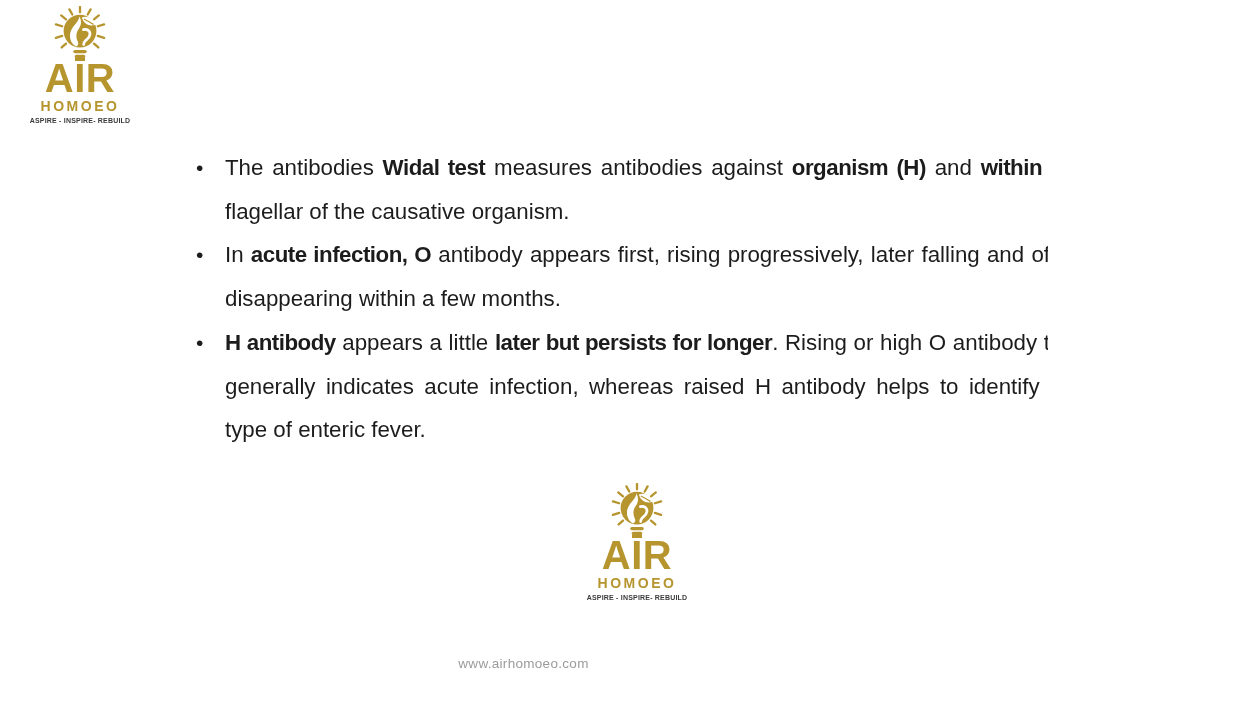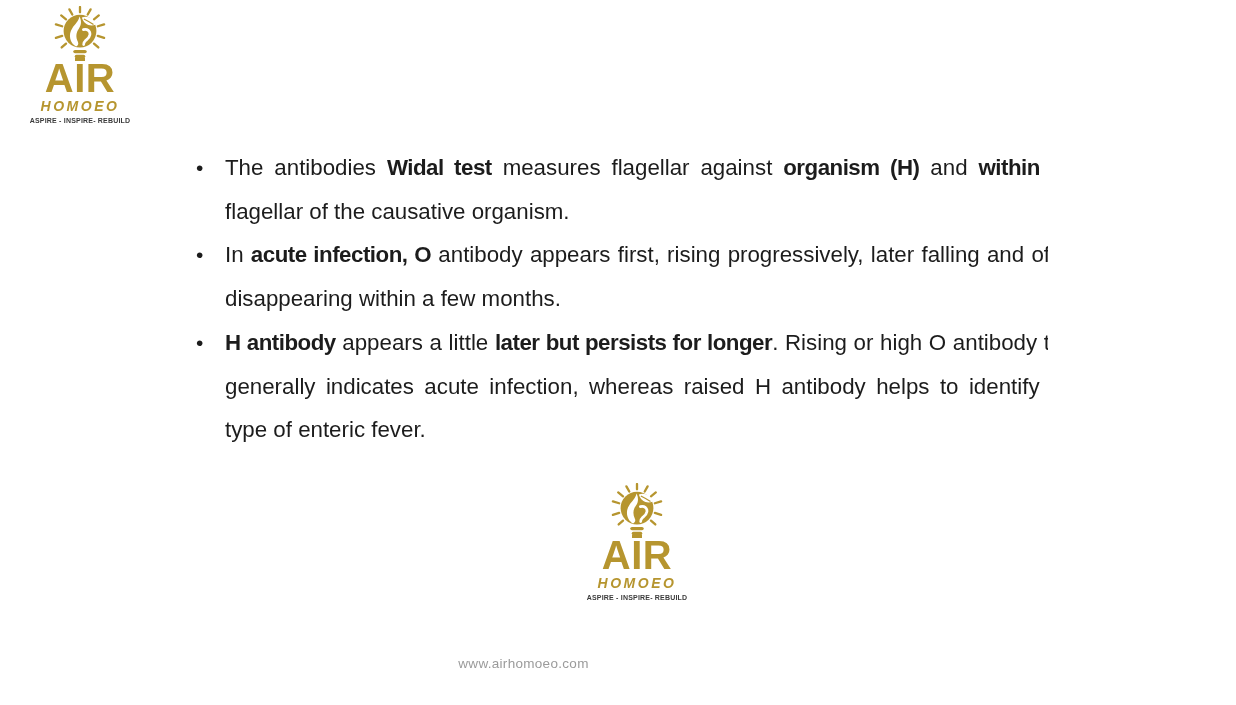--- a/index.html
+++ b/index.html
@@ -45,21 +45,20 @@
     background:var(--gold);
   }
   .brand-subname{
     font-size:14px;
     font-weight:bold;
     letter-spacing:2.5px;
     line-height:14px;
     margin-top:3px;
     color:var(--gold);
     white-space:nowrap;
-    font-style:italic;
   }
   .brand-tagline{
     font-size:7px;
     font-weight:bold;
     letter-spacing:0.2px;
     line-height:8px;
     margin-top:4px;
     color:var(--tagline);
     white-space:nowrap;
   }
@@ -122,21 +121,21 @@
       <rect x="29.5" y="50.6" width="11" height="3.6" rx="1.8" fill="#B6952F" style="fill:var(--gold)"></rect>
     </svg>
     <div>
       <span class="brand-name">AIR</span>
     </div>
     <div class="brand-subname">HOMOEO</div>
     <div class="brand-tagline">ASPIRE - INSPIRE- REBUILD</div>
   </div>
 
   <ul class="bullets">
-      <li><span>The antibodies </span><span class="b">Widal test</span><span> measures flagellar against </span><span class="b">organism (H)</span><span> and </span><span class="b">within (O)</span><span> flagellar of the causative organism.</span></li>
+      <li><span>The antibodies </span><span class="b">Widal test</span><span> measures antibodies against </span><span class="b">organism (H)</span><span> and </span><span class="b">within (O)</span><span> flagellar of the causative organism.</span></li>
       <li><span>In </span><span class="b">acute infection, O</span><span> antibody appears first, rising progressively, later falling and often disappearing within a few months.</span></li>
       <li><span class="b">H antibody</span><span> appears a little </span><span class="b">later but persists for longer</span><span>. Rising or high O antibody titre generally indicates acute infection, whereas raised H antibody helps to identify the type of enteric fever.</span></li>
     </ul>
 
   <div class="logo logo-bottom">
     <svg width="68" height="54" viewBox="0 0 70 56" aria-hidden="true">
       <g stroke="#B6952F" stroke-width="2.4" stroke-linecap="round" style="stroke:var(--gold)">
         <line x1="35" y1="6.5" x2="35" y2="1"></line>
         <line x1="27" y1="8.8" x2="24" y2="3.5"></line>
         <line x1="43" y1="8.8" x2="46" y2="3.5"></line>

